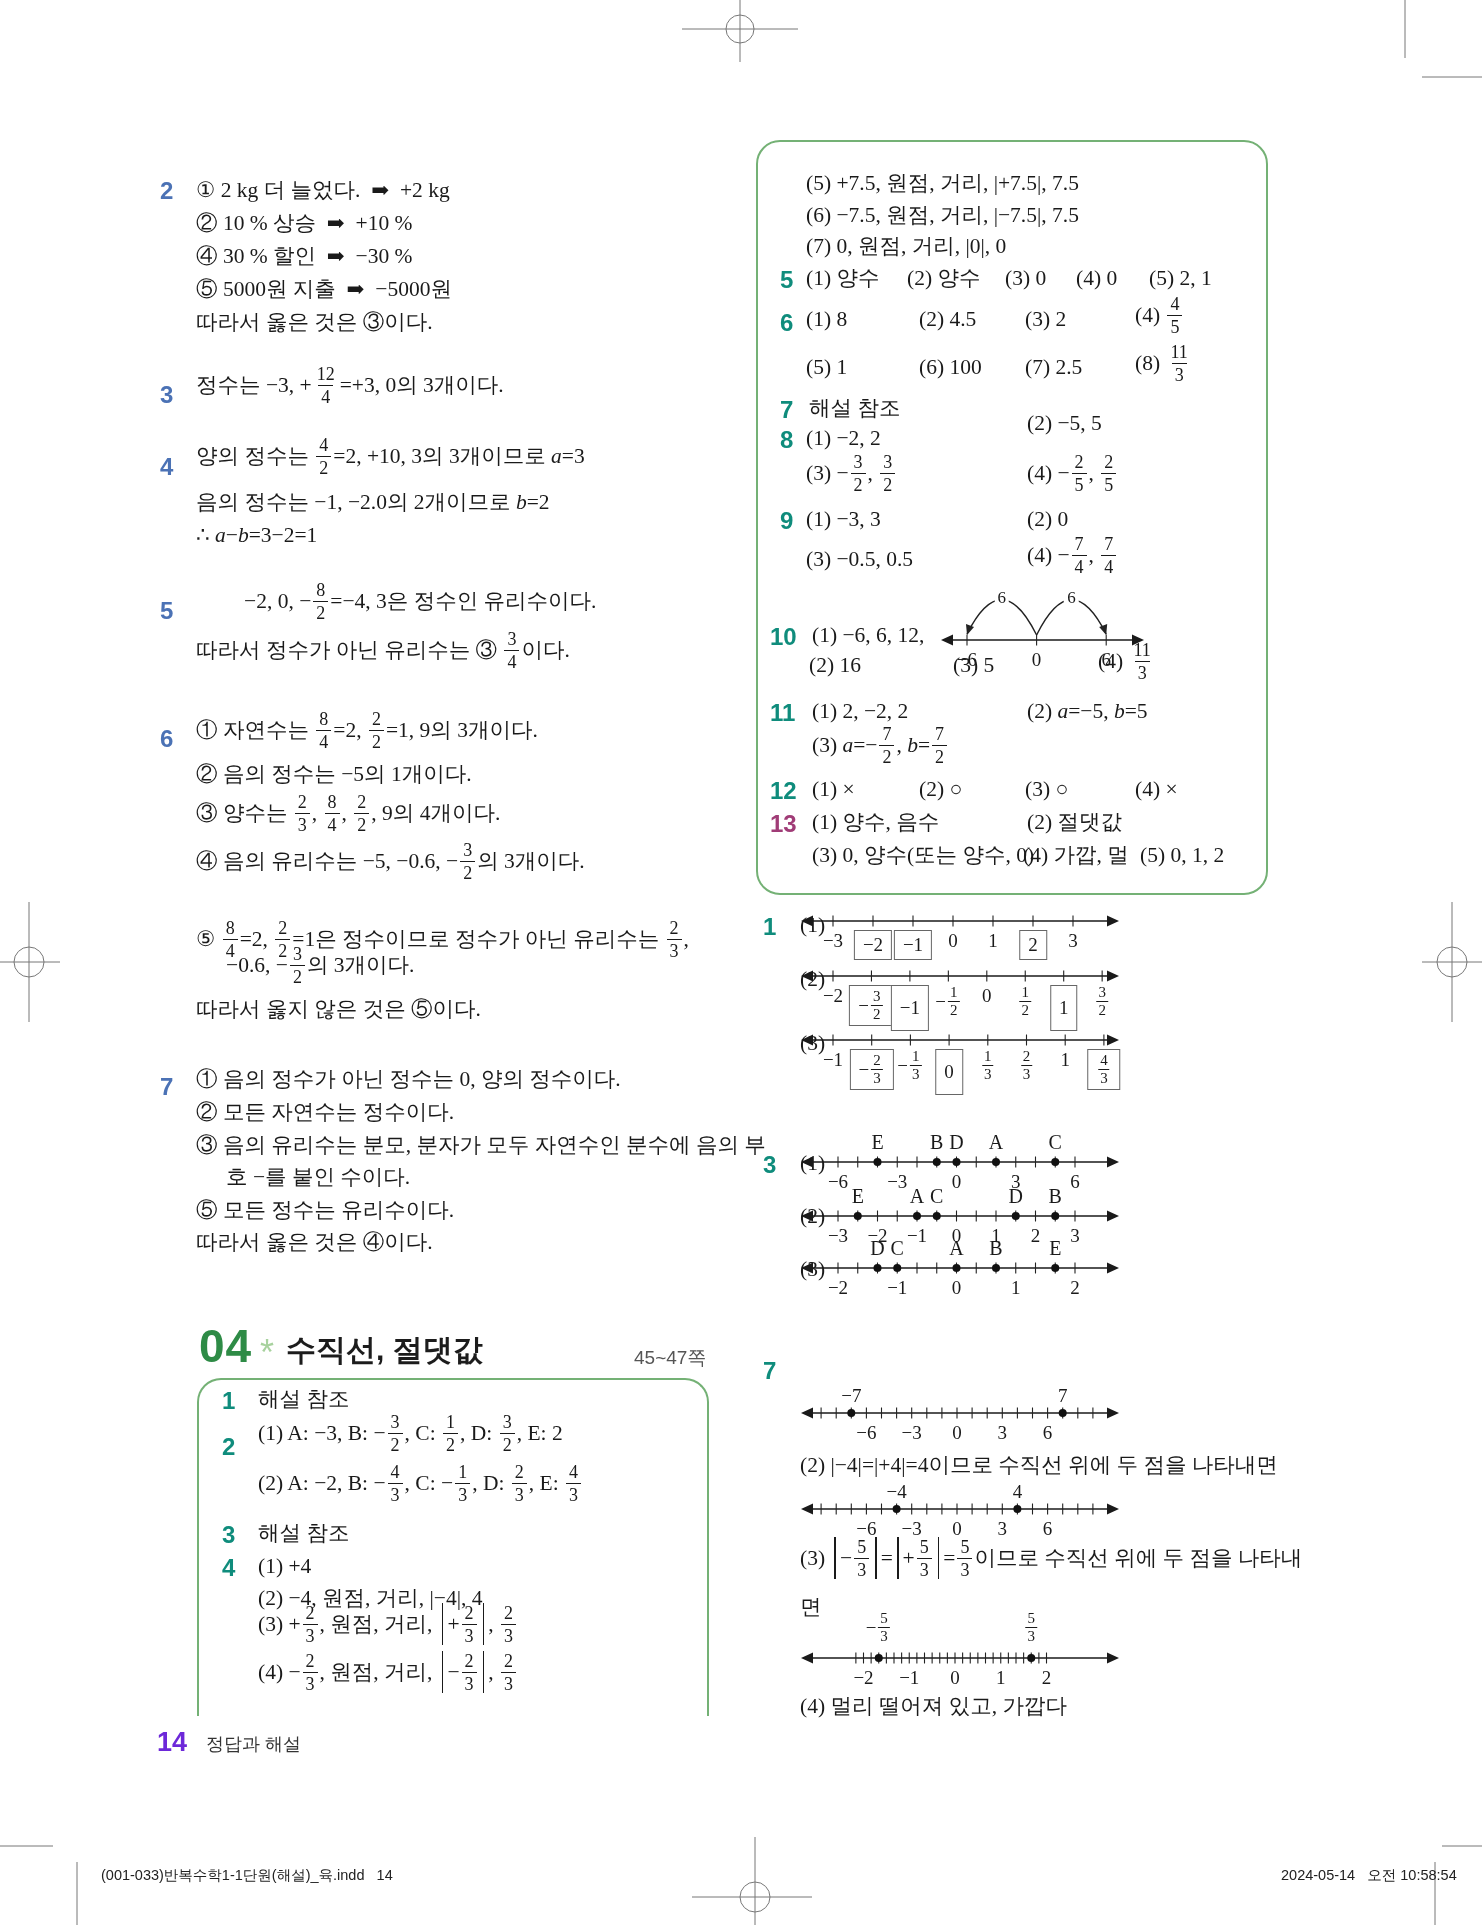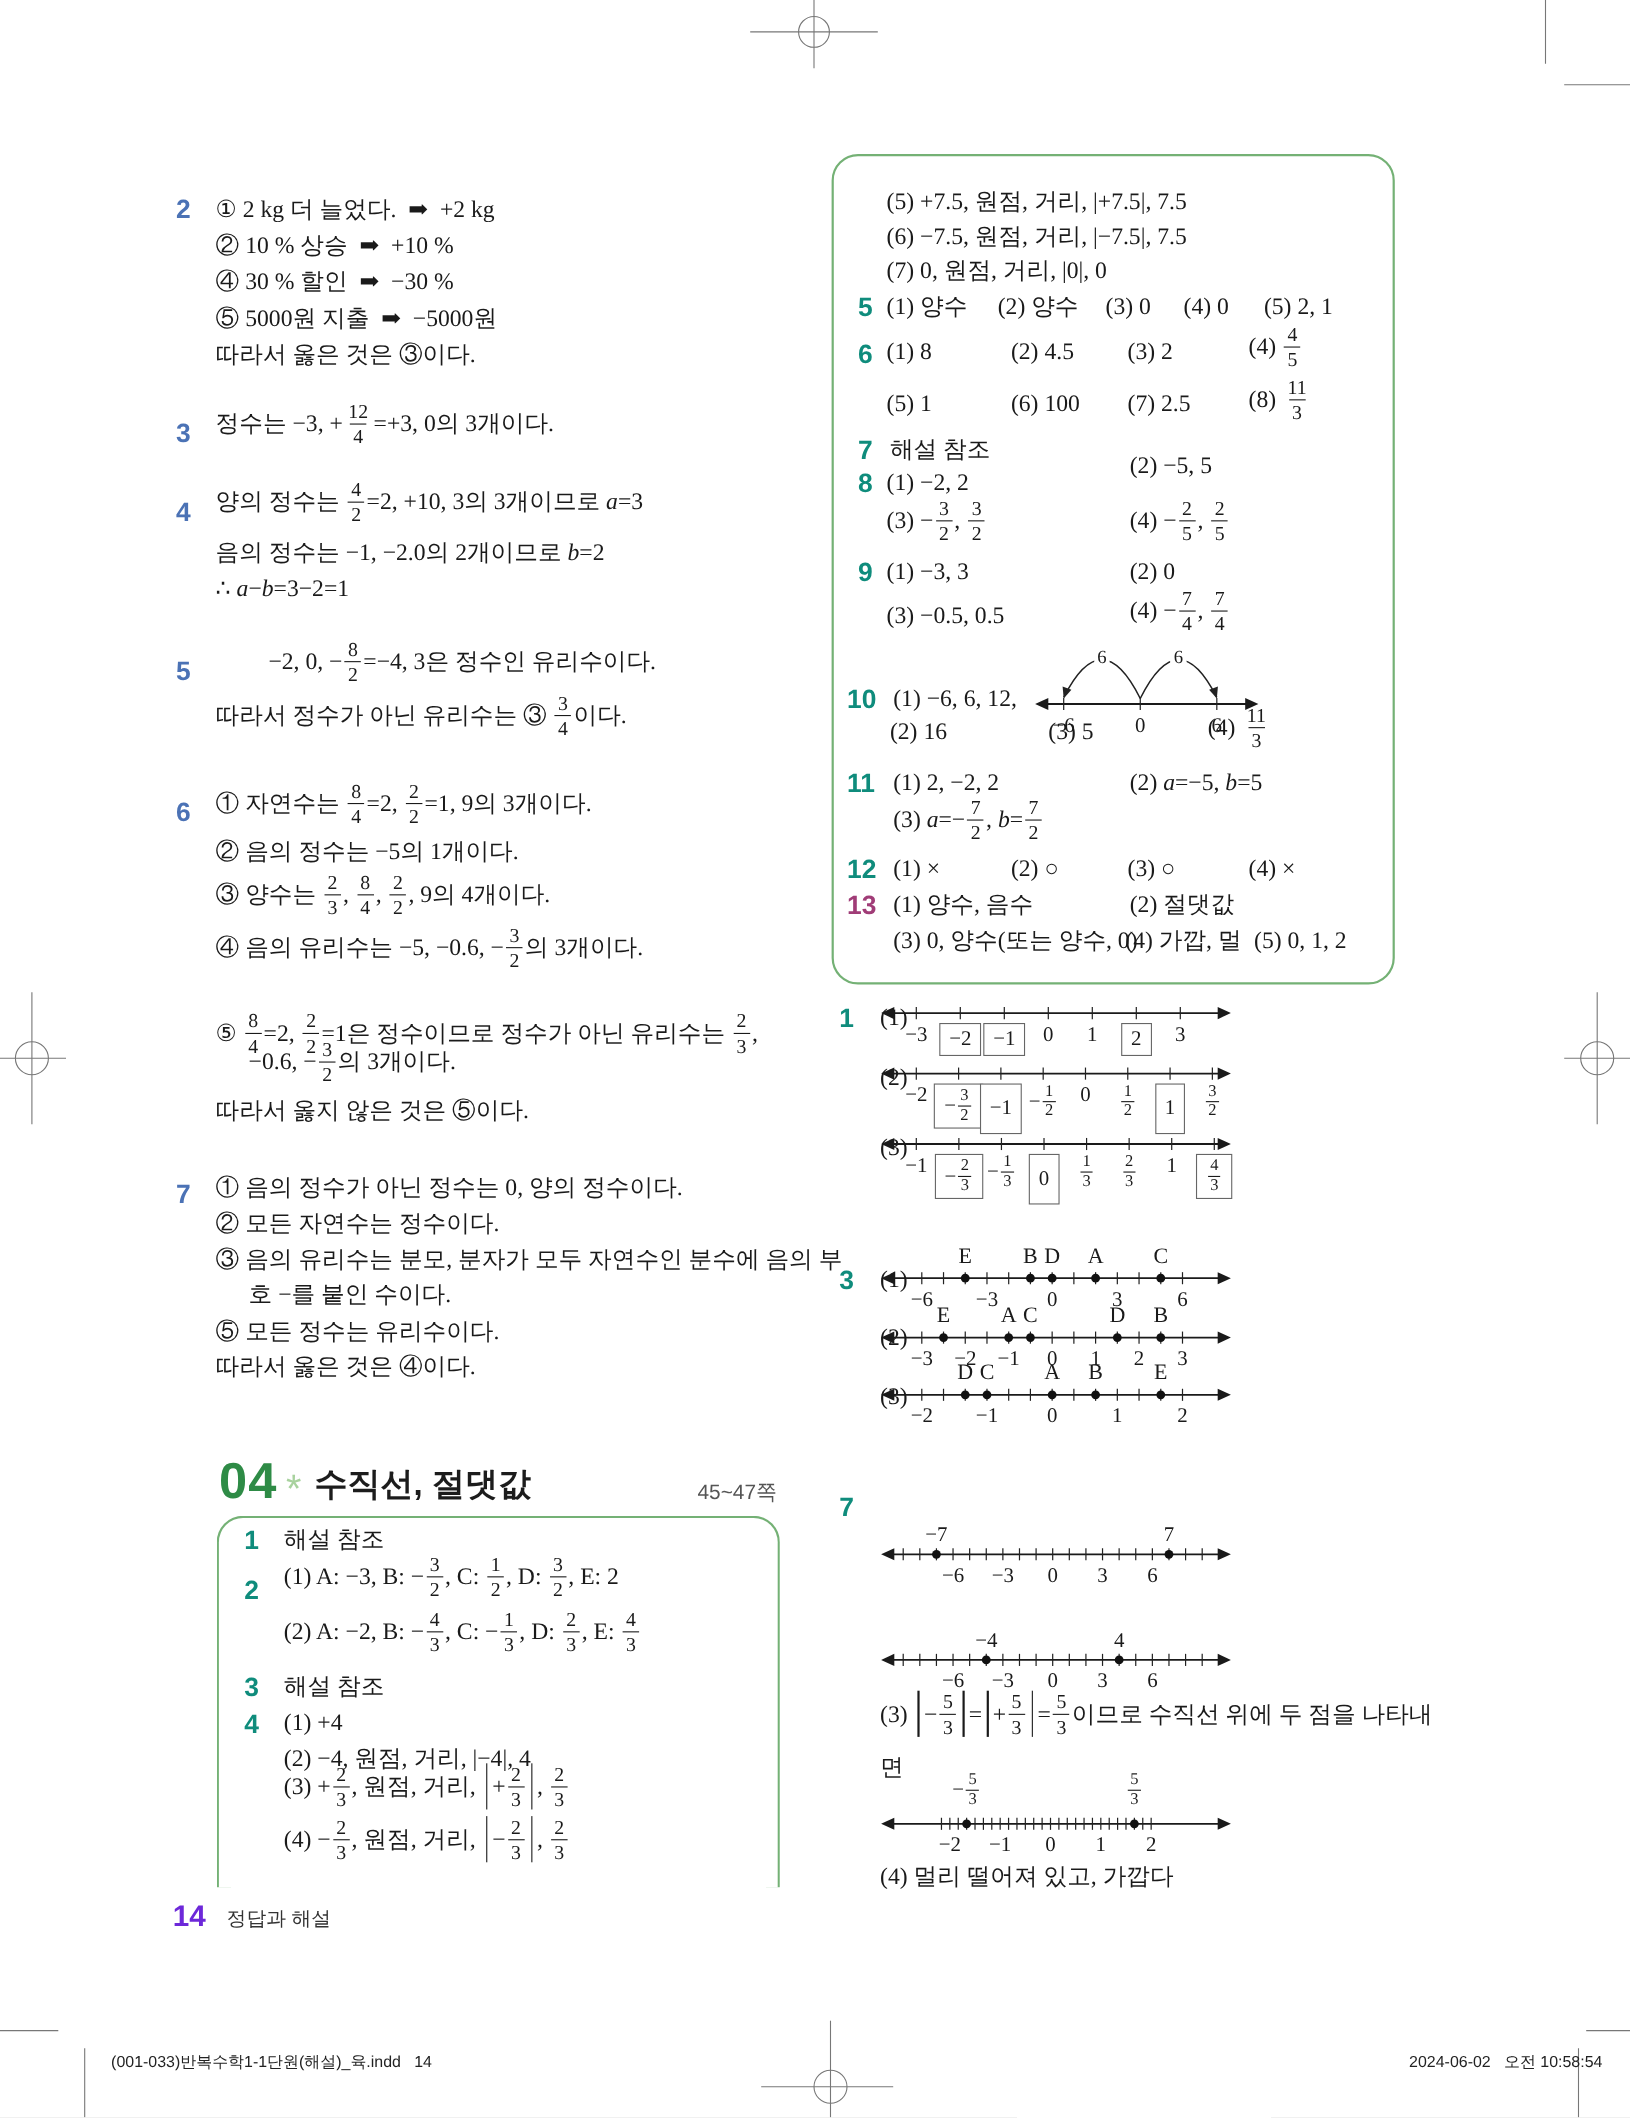--- a/index.html
+++ b/index.html
@@ -172,27 +172,28 @@
     <div class="t" style="left: 1140px; top: 842px;">(5) 0, 1, 2</div>
     <div class="t numT" style="left: 763px; top: 912px;">1</div>
     <div class="t" style="left: 800px; top: 912px;">(1)</div>
     <div class="t" style="left: 800px; top: 966px;">(2)</div>
     <div class="t" style="left: 800px; top: 1030px;">(3)</div>
     <div class="t numT" style="left: 763px; top: 1150px;">3</div>
     <div class="t" style="left: 800px; top: 1150px;">(1)</div>
     <div class="t" style="left: 800px; top: 1203px;">(2)</div>
     <div class="t" style="left: 800px; top: 1256px;">(3)</div>
     <div class="t numT" style="left: 763px; top: 1356px;">7</div>
+    <div class="t" style="left: 800px; top: 1452px;">(2) |−4|=|+4|=4이므로 수직선 위에 두 점을 나타내면</div>
     <div class="t" style="left: 800px; top: 1537px;">(3) <span class="tbar"></span>−<span class="frac"><span class="fn">5</span><span class="fd">3</span></span><span class="tbar"></span>=<span class="tbar"></span>+<span class="frac"><span class="fn">5</span><span class="fd">3</span></span><span class="tbar"></span>=<span class="frac"><span class="fn">5</span><span class="fd">3</span></span>이므로 수직선 위에 두 점을 나타내</div>
     <div class="t" style="left: 800px; top: 1594px;">면</div>
     <div class="t" style="left: 800px; top: 1693px;">(4) 멀리 떨어져 있고, 가깝다</div>
     <div class="t pageno" style="left: 157px; top: 1726px;">14</div>
     <div class="t pagelabel" style="left: 206px; top: 1733px;">정답과 해설</div>
     <div class="t print" style="left: 101px; top: 1866px;">(001-033)반복수학1-1단원(해설)_육.indd   14</div>
-    <div class="t print" style="left: 1281px; top: 1866px;">2024-06-02   오전 10:58:54</div>
+    <div class="t print" style="left: 1281px; top: 1866px;">2024-05-14   오전 10:58:54</div>
     <div class="fig" style="left: 940px; top: 585px; width: 205px; height: 85px;">
       <svg width="205" height="85">
         <line x1="12" y1="55" x2="193" y2="55" stroke="#1a1a1a" stroke-width="1.6"></line>
         <polygon points="1,55 13,49.5 13,60.5" fill="#1a1a1a"></polygon>
         <polygon points="204,55 192,49.5 192,60.5" fill="#1a1a1a"></polygon>
         <line x1="27" y1="49.5" x2="27" y2="60.5" stroke="#222" stroke-width="1.1"></line>
         <line x1="96.6" y1="49.5" x2="96.6" y2="60.5" stroke="#222" stroke-width="1.1"></line>
         <line x1="166.2" y1="49.5" x2="166.2" y2="60.5" stroke="#222" stroke-width="1.1"></line>
         <path d="M 96.6 50 Q 61.8 -20 27 49" stroke="#222" stroke-width="1.4" fill="none"></path>
         <polygon points="27,50 34,42 26,39" fill="#222"></polygon>

